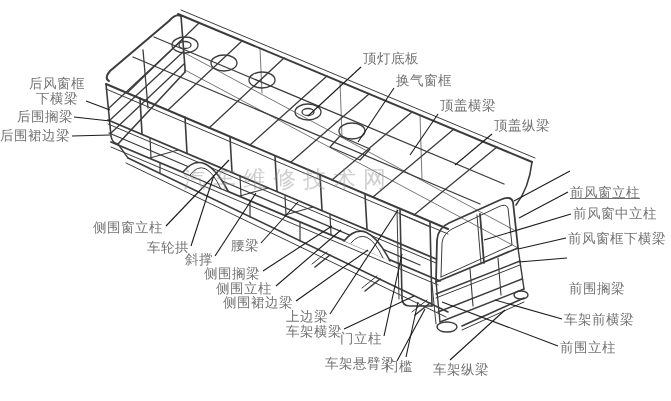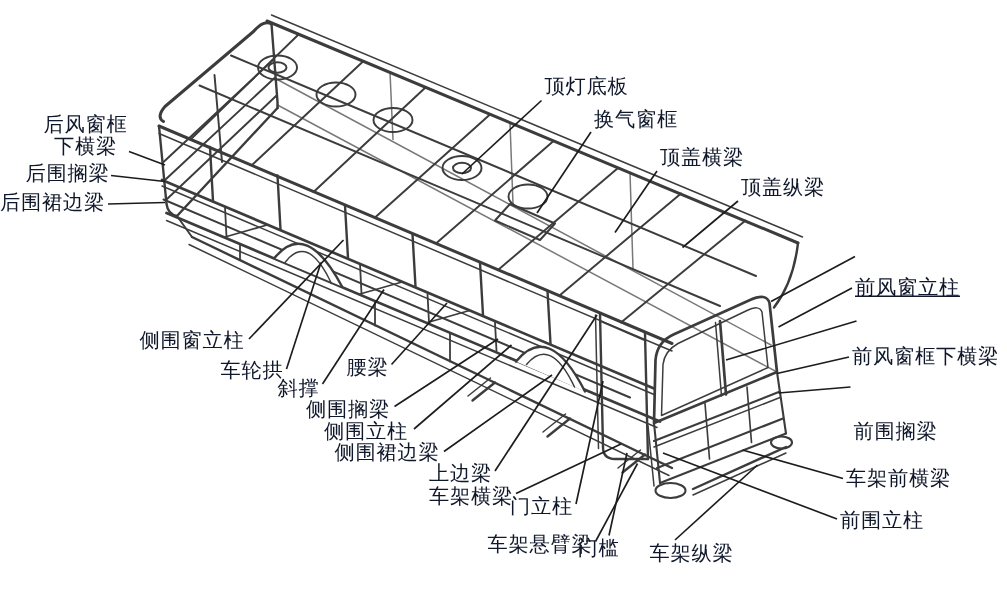--- a/index.html
+++ b/index.html
@@ -1,19 +1,19 @@
 <!DOCTYPE html>
 <html><head>
 <meta charset="utf-8">
 <style>
   html,body{margin:0;padding:0;background:#fff;}
   .stage{position:relative;width:671px;height:401px;background:#fff;overflow:hidden;
          font-family:"DejaVu Sans","Liberation Sans",sans-serif;}
   .stage svg{position:absolute;left:0;top:0;}
-  .label{position:absolute;font-size:13.5px;color:#0f172a;white-space:nowrap;
+  .label{position:absolute;font-size:13.5px;color:#737373;white-space:nowrap;
          line-height:15px;letter-spacing:0.5px;}
   .label .l2{display:block;text-align:center;}
   .caption{position:absolute;left:230px;top:378px;font-size:17px;font-weight:bold;
            color:#000;letter-spacing:1.5px;white-space:nowrap;}
   .watermark{position:absolute;left:183px;top:164px;font-size:23px;letter-spacing:7px;
              color:#8f8f8f;opacity:0.42;white-space:nowrap;pointer-events:none;}
 </style>
 </head>
 <body>
 
@@ -175,34 +175,36 @@
     <path d="M296,301 L368,250"></path>
     <path d="M330,314 L398,210"></path>
     <path d="M344,329 L414,296"></path>
     <path d="M384,336 L402,254"></path>
     <path d="M397,361 L425,309"></path>
     <path d="M406,357 L418,302"></path>
     <path d="M450,360 L505,310"></path>
   </g>
 </svg>
 
+<div class="watermark">汽车维修技术网</div>
 
 <div class="label" style="left:27px;top:76px;width:60px;text-align:center;">
       <span class="l2">后风窗框</span>
       <span class="l2">下横梁</span>
     </div>
 <div class="label" style="right:598px;top:109px;"><span>后围搁梁</span></div>
 <div class="label" style="right:601px;top:128px;"><span>后围裙边梁</span></div>
 
 <div class="label" style="left:363px;top:51px;"><span>顶灯底板</span></div>
 <div class="label" style="left:396px;top:73px;"><span>换气窗框</span></div>
 <div class="label" style="left:440px;top:98px;"><span>顶盖横梁</span></div>
 <div class="label" style="left:494px;top:118px;"><span>顶盖纵梁</span></div>
 
 <div class="label" style="left:570px;top:185px;text-decoration:underline;"><span>前风窗立柱</span></div>
+<div class="label" style="left:573px;top:206px;"><span>前风窗中立柱</span></div>
 <div class="label" style="left:568px;top:231px;"><span>前风窗框下横梁</span></div>
 <div class="label" style="left:569px;top:265px;margin-top:16px;"><span>前围搁梁</span></div>
 <div class="label" style="left:564px;top:312px;"><span>车架前横梁</span></div>
 <div class="label" style="left:560px;top:340px;"><span>前围立柱</span></div>
 
 <div class="label" style="right:508px;top:220px;"><span>侧围窗立柱</span></div>
 <div class="label" style="right:482px;top:240px;"><span>车轮拱</span></div>
 <div class="label" style="right:458px;top:252px;"><span>斜撑</span></div>
 <div class="label" style="right:412px;top:238px;"><span>腰梁</span></div>
 <div class="label" style="right:411px;top:266px;"><span>侧围搁梁</span></div>

